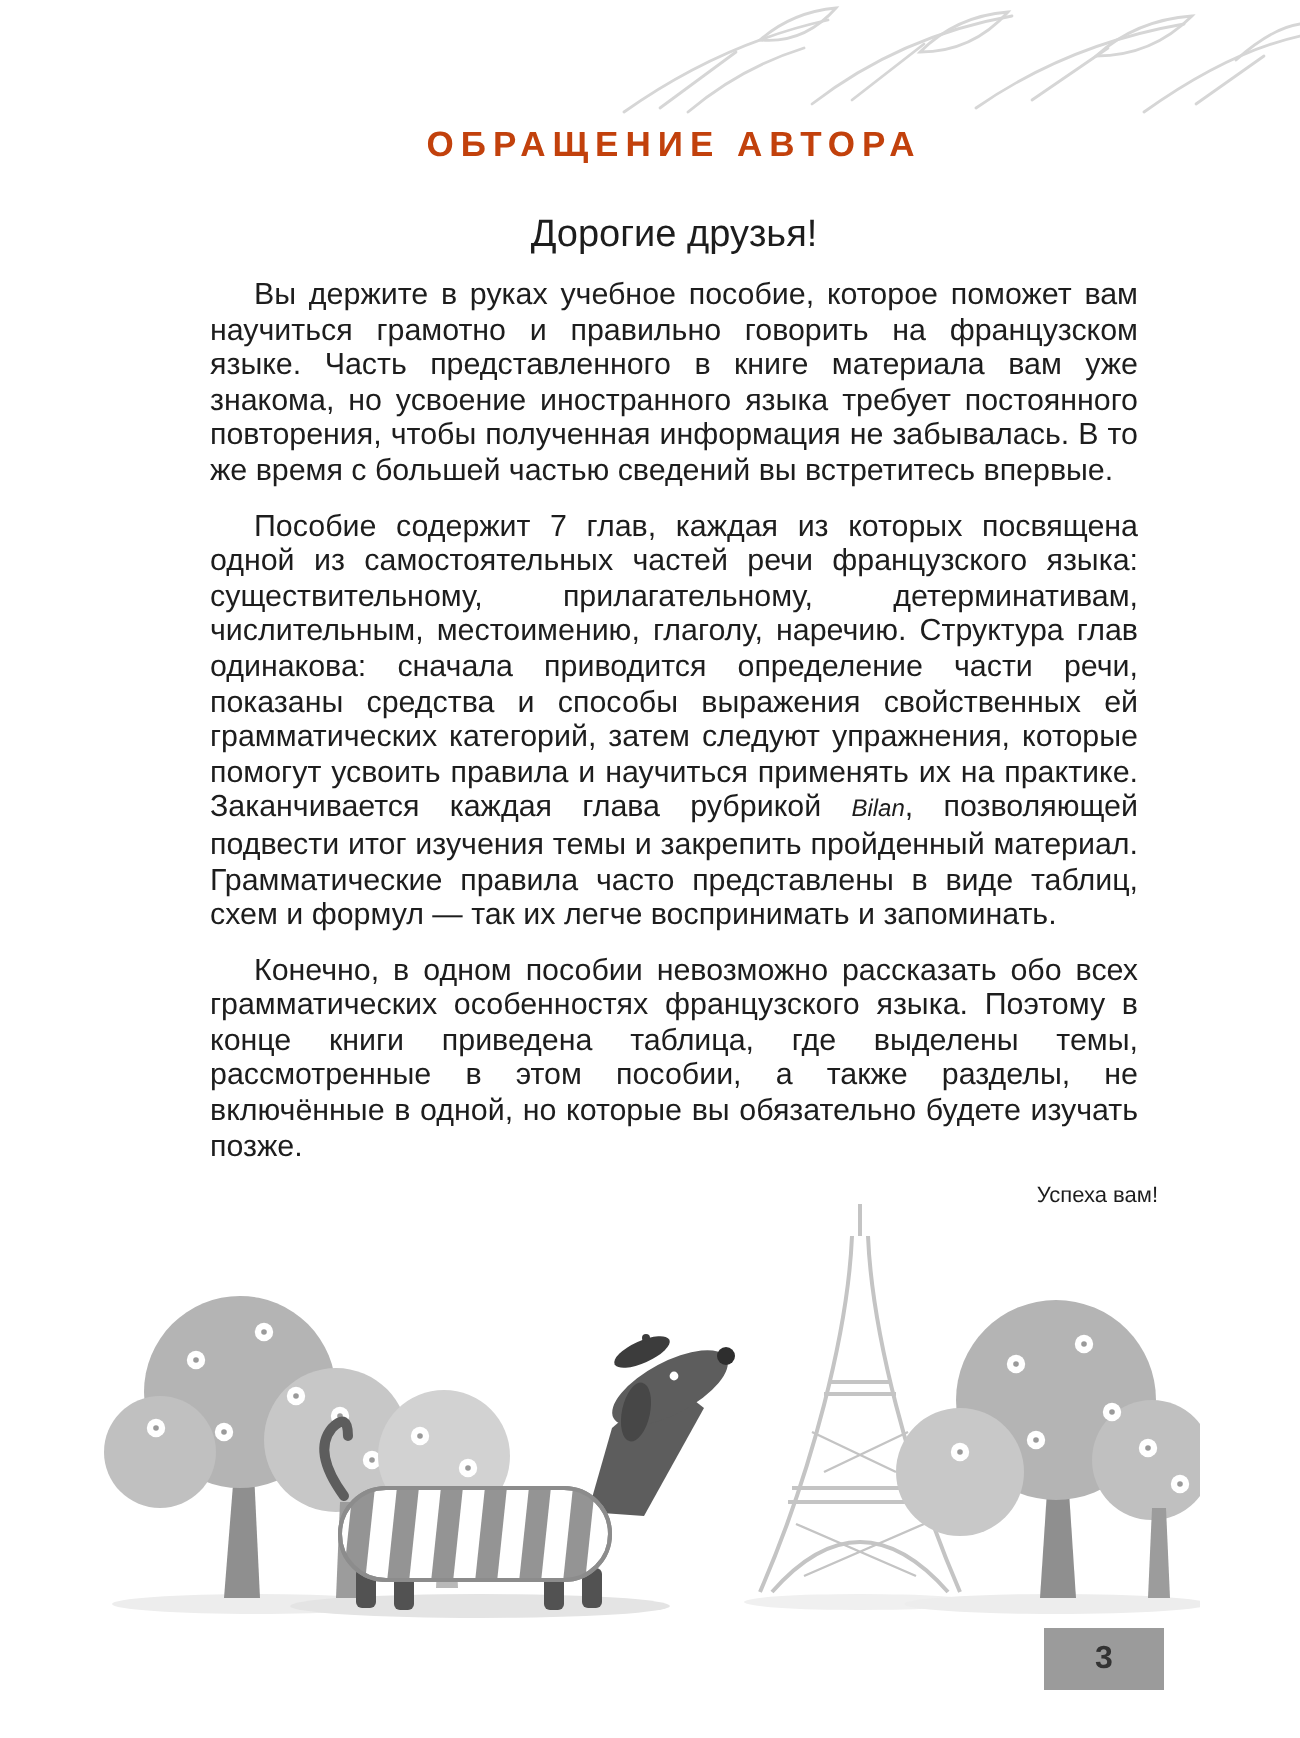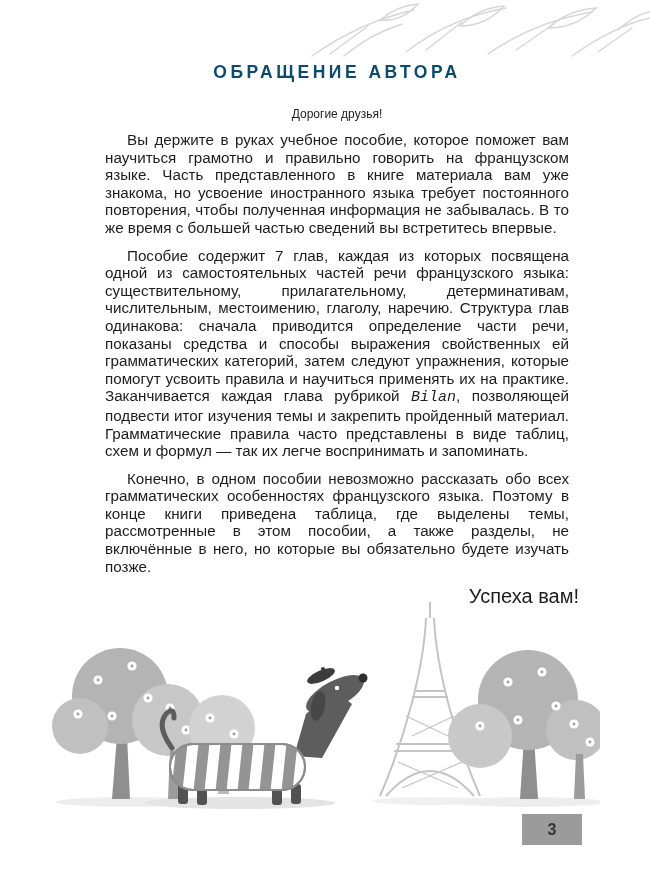--- a/index.html
+++ b/index.html
@@ -13,39 +13,39 @@
   }
   .page{position:absolute;inset:0;}
   .corner-deco{position:absolute;top:0;right:0;width:340px;height:60px;}
   .content{position:absolute;left:95px;top:0;width:484px;}
   .title{
     margin:62px 0 0 0;
     text-align:center;
     font-size:17.5px;
     font-weight:bold;
     letter-spacing:3.5px;
-    color:#0c4a6e;
+    color:#c2410c;
   }
   .salutation{
     margin:24px 0 10px 0;
     text-align:center;
-    font-size:12px;
+    font-size:19px;
   }
   p.body{
     margin:10px;
     font-size:15.2px;
     line-height:17.6px;
     text-align:justify;
     text-indent:22px;
   }
-  p.body i{font-family:Liberation Mono, monospace;font-size:15px;}
+  p.body i{font-family:Liberation Sans, sans-serif;font-size:12px;}
   .closing{
     margin-top:10px;
     text-align:right;
-    font-size:20px;
+    font-size:11px;
   }
   .illustration{position:absolute;left:50px;top:596px;width:550px;height:215px;}
   .page-tab{
     position:absolute;
     right:68px;bottom:24px;
     width:60px;height:31px;
     background:#9b9b9b;
     display:flex;align-items:center;justify-content:center;
   }
   .page-tab span{
@@ -76,21 +76,21 @@
   </svg>
 
   <div class="content">
     <h1 class="title">ОБРАЩЕНИЕ АВТОРА</h1>
     <div class="salutation">Дорогие друзья!</div>
 
     <p class="body">Вы держите в руках учебное пособие, которое поможет вам научиться грамотно и правильно говорить на французском языке. Часть представленного в книге материала вам уже знакома, но усвоение иностранного языка требует постоянного повторения, чтобы полученная информация не забывалась. В то же время с большей частью сведений вы встретитесь впервые.</p>
 
     <p class="body"><span>Пособие содержит 7 глав, каждая из которых посвящена одной из самостоятельных частей речи французского языка: существительному, прилагательному, детерминативам, числительным, местоимению, глаголу, наречию. Структура глав одинакова: сначала приводится определение части речи, показаны средства и способы выражения свойственных ей грамматических категорий, затем следуют упражнения, которые помогут усвоить правила и научиться применять их на практике. Заканчивается каждая глава рубрикой </span><i>Bilan</i><span>, позволяющей подвести итог изучения темы и закрепить пройденный материал. Грамматические правила часто представлены в виде таблиц, схем и формул — так их легче воспринимать и запоминать.</span></p>
 
-    <p class="body">Конечно, в одном пособии невозможно рассказать обо всех грамматических особенностях французского языка. Поэтому в конце книги приведена таблица, где выделены темы, рассмотренные в этом пособии, а также разделы, не включённые в него, но которые вы обязательно будете изучать позже.</p>
+    <p class="body">Конечно, в одном пособии невозможно рассказать обо всех грамматических особенностях французского языка. Поэтому в конце книги приведена таблица, где выделены темы, рассмотренные в этом пособии, а также разделы, не включённые в одной, но которые вы обязательно будете изучать позже.</p>
 
 
     <div class="closing">Успеха вам!</div>
   </div>
 
   <svg class="illustration" viewBox="0 0 550 215" aria-hidden="true">
     <defs>
       <g id="flower">
         <circle r="4.6" fill="#ffffff"></circle>
         <circle r="1.4" fill="#9a9a9a"></circle>

